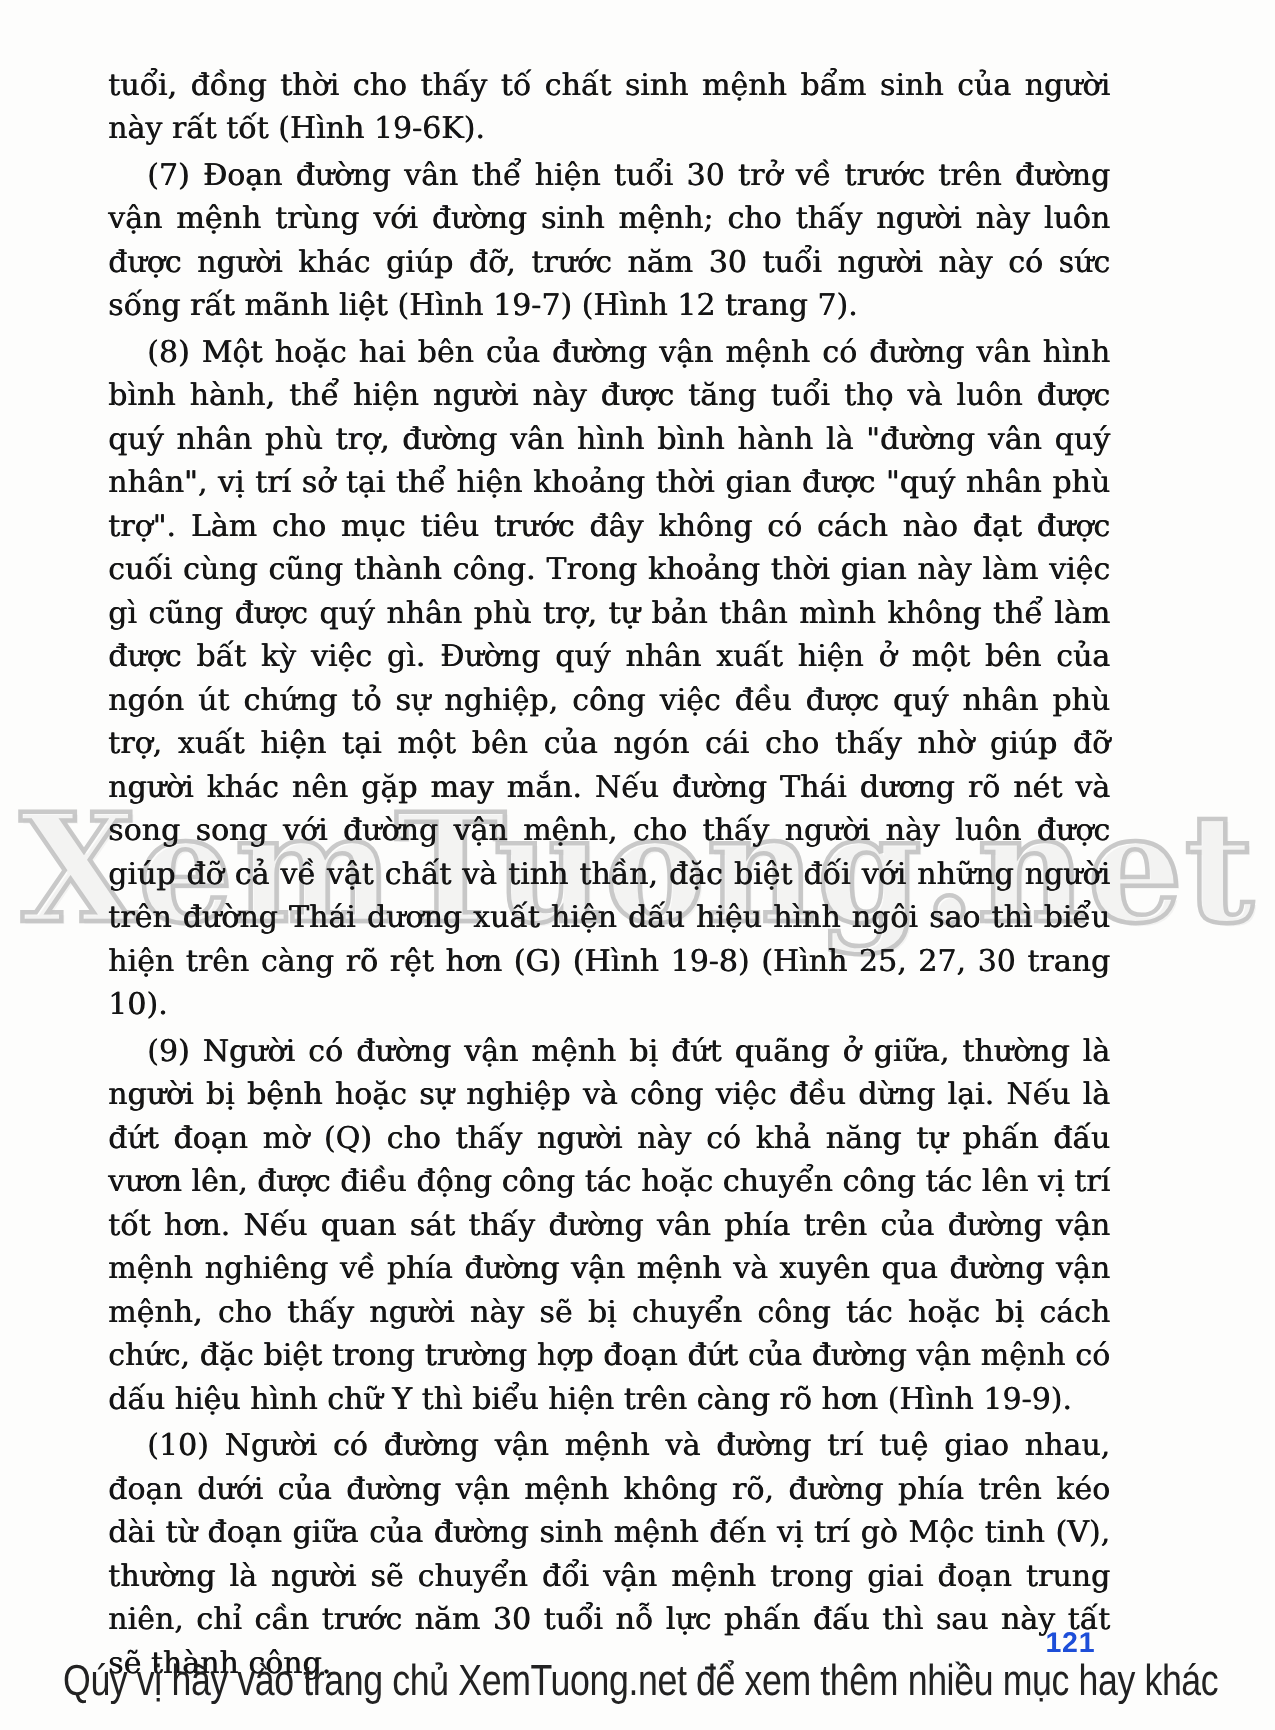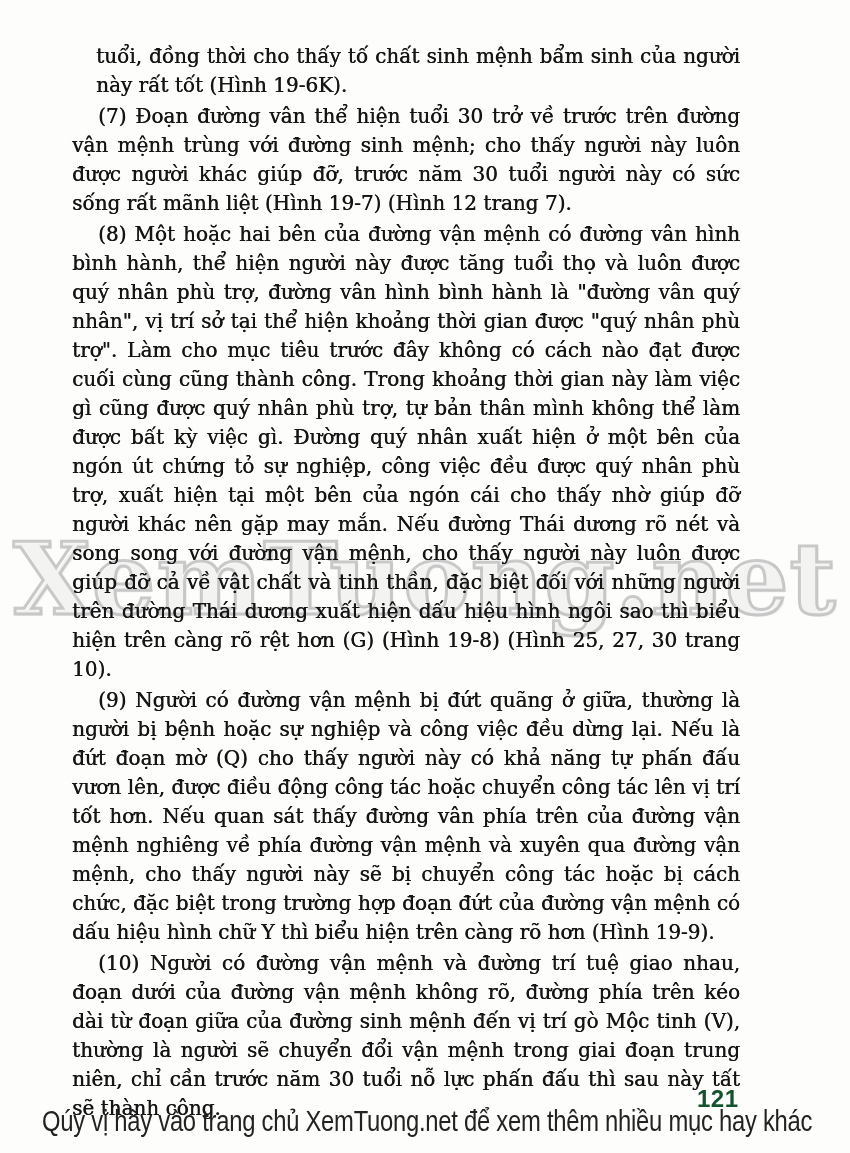--- a/index.html
+++ b/index.html
@@ -52,31 +52,30 @@
   }
   .text-block p {
     margin: 0;
     text-indent: 26px;
   }
   .text-block p + p {
     margin-top: 2px;
   }
   .text-block p.no-indent {
     text-indent: 0;
-    margin-left: 24px;
   }
   .page-number {
     position: absolute;
     z-index: 3;
     left: 697px;
     top: 1085px;
     font-family: "Liberation Sans", sans-serif;
     font-weight: bold;
-    font-size: 24px;
-    color: #14532d;
+    font-size: 19px;
+    color: #1d4ed8;
     letter-spacing: 0.5px;
   }
   .footer-promo {
     position: absolute;
     z-index: 2;
     left: 42px;
     top: 1105px;
     font-family: "Liberation Sans", sans-serif;
     font-size: 29px;
     font-weight: normal;

